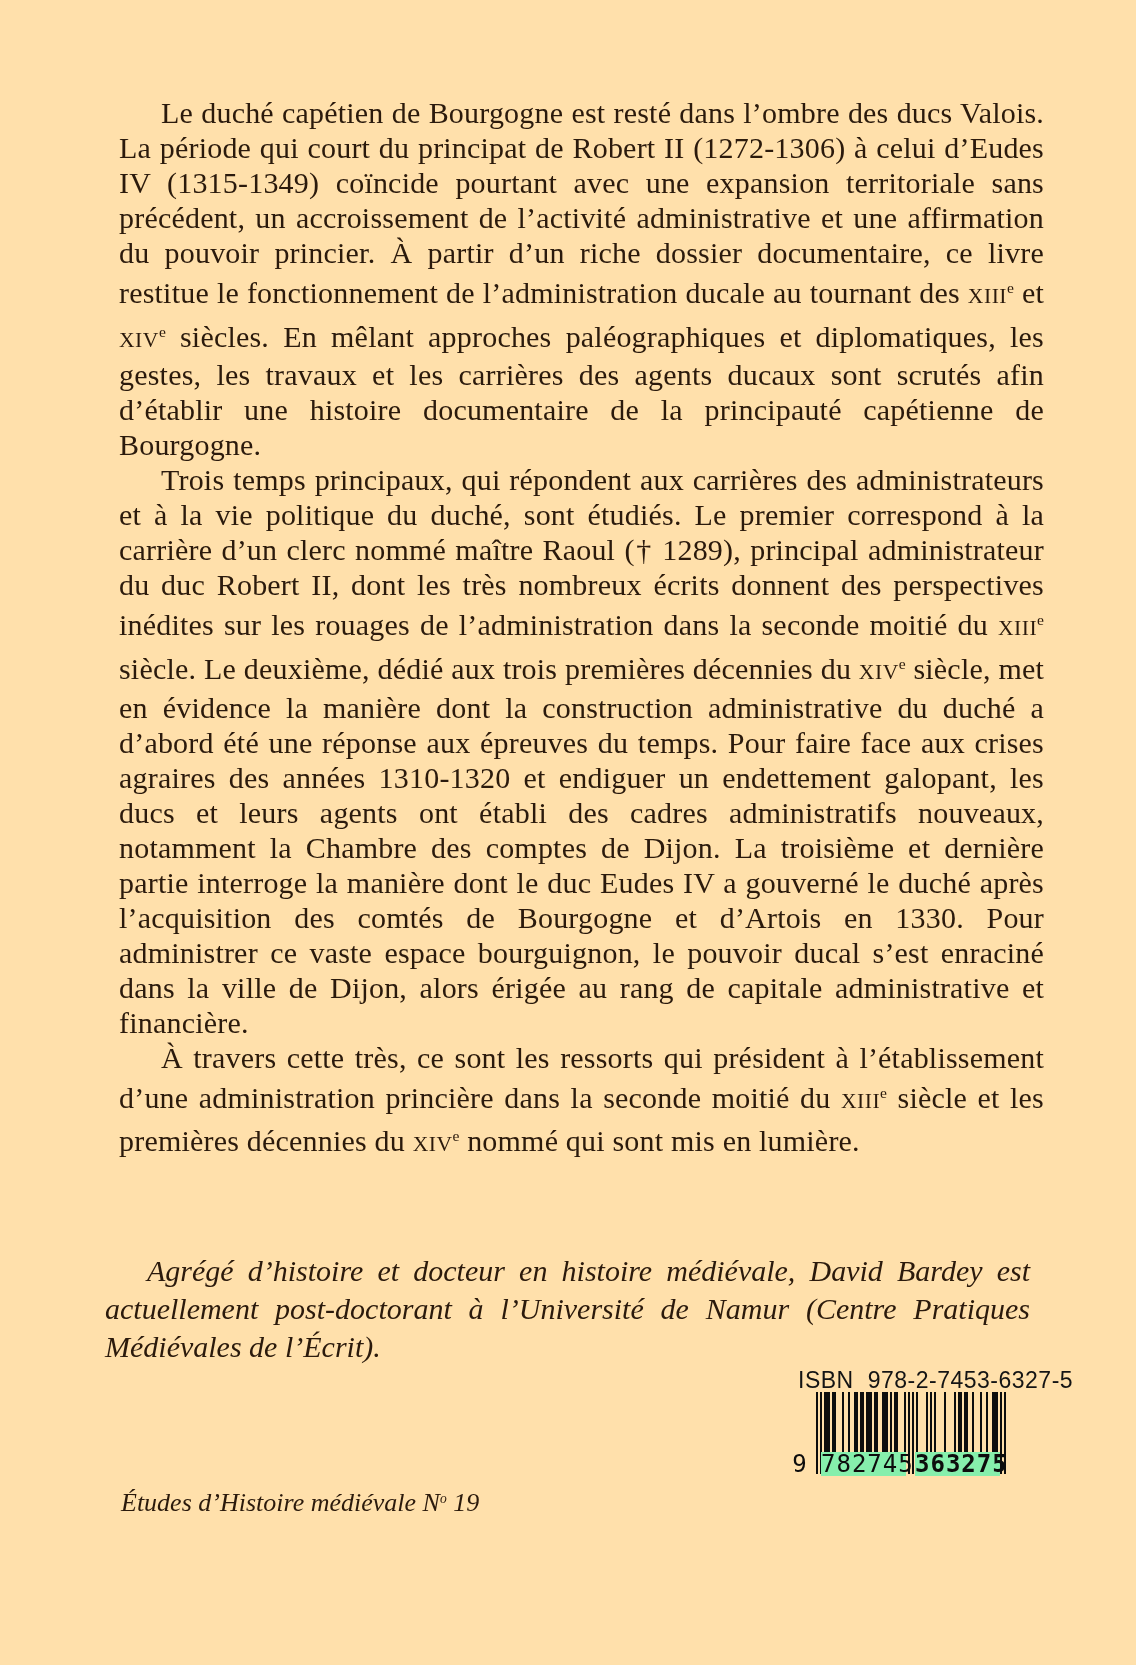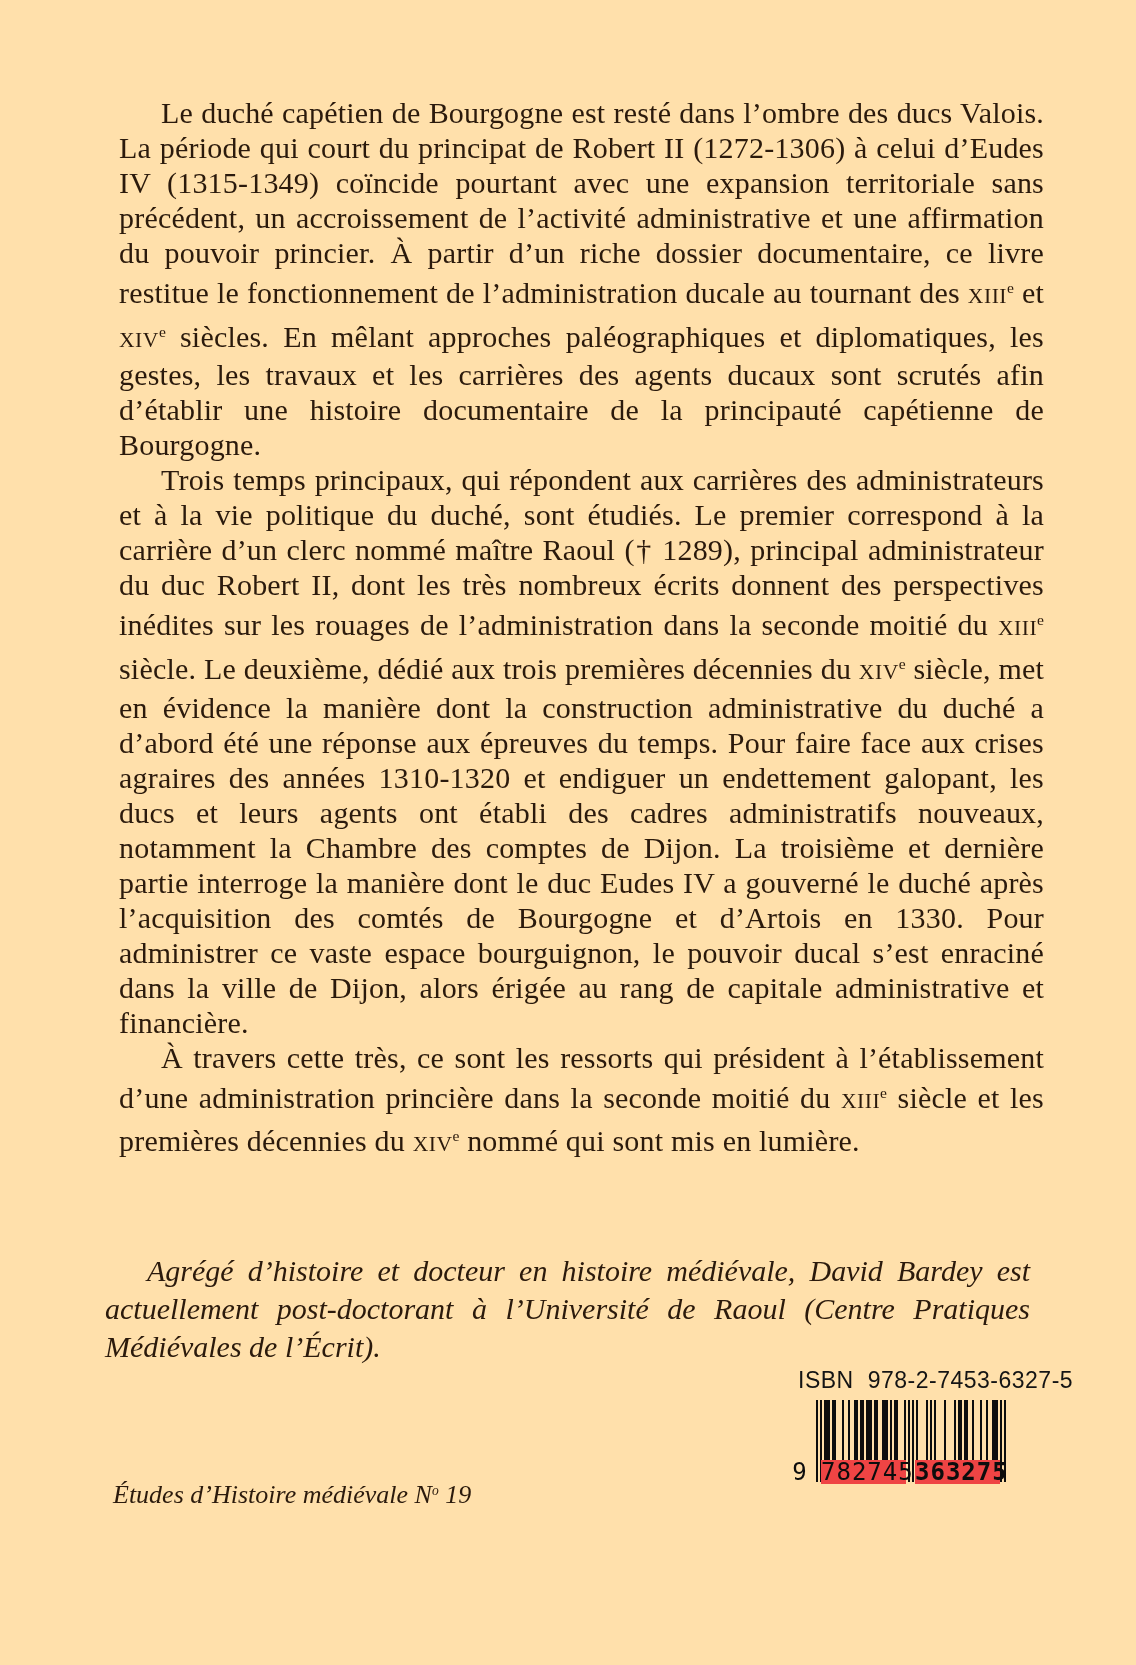--- a/index.html
+++ b/index.html
@@ -32,56 +32,56 @@
     margin:0;
     font-style:italic;
     font-size:30px;
     line-height:38px;
     text-align:justify;
     text-indent:42px;
   }
   .series{
     position:absolute;
     left:105px; top:1468px;
-    margin:8px;
+    margin:16px;
     font-style:italic;
     font-size:26px;
     line-height:30px;
   }
   .barcode-block{
     position:absolute;
     left:792px; top:1368px;
     width:240px;
   }
   .isbn-line{
     font-family:"Liberation Sans","DejaVu Sans",sans-serif;
     font-size:23px;
     line-height:24px;
     color:#141414;
     letter-spacing:0.5px;
     white-space:nowrap;
-    margin:0 0 8px 6px;
+    margin:0 0 0 6px;
   }
   .isbn-line .gap{ display:inline-block; width:14px; }
   .bars{
     position:relative;
     margin-left:24px;
     width:190px;
     height:82px;
   }
   .bar{
     position:absolute; top:0;
     width:2px; height:66px;
     background:#0d0d0d;
   }
   .bar.guard{ height:82px; }
   .bc-digit{
     position:absolute;
     top:60px; height:24px;
-    background:#ef4444;
+    background:#86efac;
     font-family:"DejaVu Sans Mono","Liberation Mono",monospace;
     font-size:24px;
     line-height:24px;
     color:#0d0d0d;
     text-align:center;
     letter-spacing:1px;
   }
   .bc-first{ left:-26px; width:20px; background:transparent; }
   .bc-g1{ left:5px;  width:85px; }
   .bc-g2{ left:99px; width:85px;font-weight:bold; }
@@ -90,21 +90,21 @@
 <body>
 
 <div class="page" style="background: rgb(255, 224, 171); color: rgb(43, 26, 12);">
 
   <div class="text-block">
     <p class="para"><span>Le duché capétien de Bourgogne est resté dans l’ombre des ducs Valois. La période qui court du principat de Robert II (1272-1306) à celui d’Eudes IV (1315-1349) coïncide pourtant avec une expansion territoriale sans précédent, un accroissement de l’activité administrative et une affirmation du pouvoir princier. À partir d’un riche dossier documentaire, ce livre restitue le fonctionnement de l’administration ducale au tournant des </span><span class="run-sc">XIII</span><span class="run-sup">e</span><span> et </span><span class="run-sc">XIV</span><span class="run-sup">e</span><span> siècles. En mêlant approches paléographiques et diplomatiques, les gestes, les travaux et les carrières des agents ducaux sont scrutés afin d’établir une histoire documentaire de la principauté capétienne de Bourgogne.</span></p>
     <p class="para"><span>Trois temps principaux, qui répondent aux carrières des administrateurs et à la vie politique du duché, sont étudiés. Le premier correspond à la carrière d’un clerc nommé maître Raoul († 1289), principal administrateur du duc Robert II, dont les très nombreux écrits donnent des perspectives inédites sur les rouages de l’administration dans la seconde moitié du </span><span class="run-sc">XIII</span><span class="run-sup">e</span><span> siècle. Le deuxième, dédié aux trois premières décennies du </span><span class="run-sc">XIV</span><span class="run-sup">e</span><span> siècle, met en évidence la manière dont la construction administrative du duché a d’abord été une réponse aux épreuves du temps. Pour faire face aux crises agraires des années 1310-1320 et endiguer un endettement galopant, les ducs et leurs agents ont établi des cadres administratifs nouveaux, notamment la Chambre des comptes de Dijon. La troisième et dernière partie interroge la manière dont le duc Eudes IV a gouverné le duché après l’acquisition des comtés de Bourgogne et d’Artois en 1330. Pour administrer ce vaste espace bourguignon, le pouvoir ducal s’est enraciné dans la ville de Dijon, alors érigée au rang de capitale administrative et financière.</span></p>
     <p class="para"><span>À travers cette très, ce sont les ressorts qui président à l’établissement d’une administration princière dans la seconde moitié du </span><span class="run-sc">XIII</span><span class="run-sup">e</span><span> siècle et les premières décennies du </span><span class="run-sc">XIV</span><span class="run-sup">e</span><span> nommé qui sont mis en lumière.</span></p>
   </div>
 
-  <p class="bio"><span>Agrégé d’histoire et docteur en histoire médiévale, David Bardey est actuellement post-doctorant à l’Université de Raoul (Centre Pratiques Médiévales de l’Écrit).</span></p>
+  <p class="bio"><span>Agrégé d’histoire et docteur en histoire médiévale, David Bardey est actuellement post-doctorant à l’Université de Namur (Centre Pratiques Médiévales de l’Écrit).</span></p>
 
   <div class="barcode-block">
     <div class="isbn-line"><span>ISBN</span><span class="gap"></span><span>978-2-7453-6327-5</span></div>
     <div class="bars" id="bars">
         <div class="bar guard" style="left: 188px; background: rgb(13, 13, 13);"></div>
         <div class="bar guard" style="left: 184px; background: rgb(13, 13, 13);"></div>
         <div class="bar" style="left: 180px; background: rgb(13, 13, 13);"></div>
         <div class="bar" style="left: 178px; background: rgb(13, 13, 13);"></div>
         <div class="bar" style="left: 176px; background: rgb(13, 13, 13);"></div>
         <div class="bar" style="left: 170px; background: rgb(13, 13, 13);"></div>

